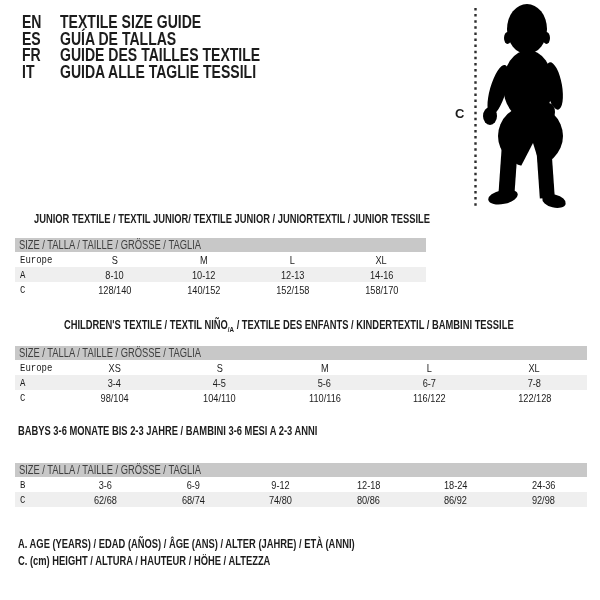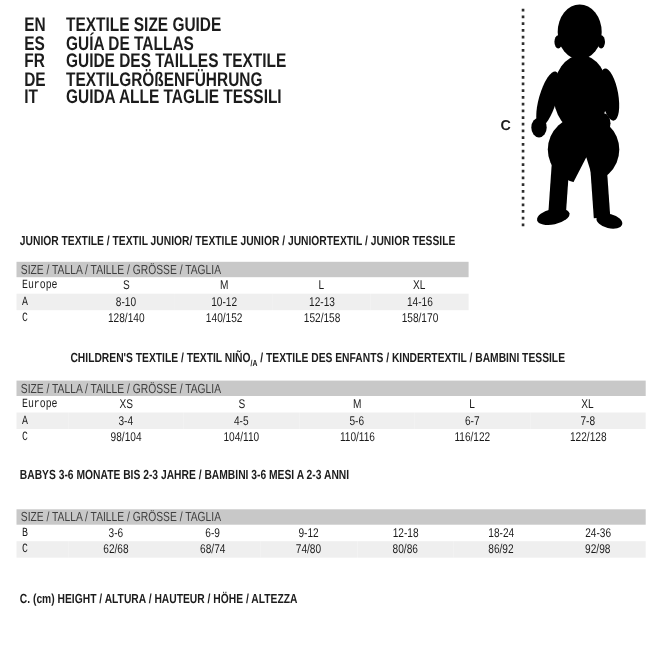--- a/index.html
+++ b/index.html
@@ -50,24 +50,20 @@
     </div>
     <div class="lang-row">
       <span class="lang-code"><span class="cl">ES</span></span>
       <span class="cl">GUÍA DE TALLAS</span>
     </div>
     <div class="lang-row">
       <span class="lang-code"><span class="cl">FR</span></span>
       <span class="cl">GUIDE DES TAILLES TEXTILE</span>
     </div>
     <div class="lang-row">
-      <span class="lang-code"><span class="cl">DE</span></span>
-      <span class="cl">TEXTILGRÖßENFÜHRUNG</span>
-    </div>
-    <div class="lang-row">
       <span class="lang-code"><span class="cl">IT</span></span>
       <span class="cl">GUIDA ALLE TAGLIE TESSILI</span>
     </div>
   </div>
 
   <span class="measure-label">C</span>
 
   <svg class="fig-svg" width="150" height="215" viewBox="0 0 150 215">
     <line x1="25.5" y1="8" x2="25.5" y2="206" stroke="#2e2e2e" stroke-width="2.4" stroke-dasharray="2.5 3.6"></line>
     <g fill="#000000">
@@ -86,21 +82,21 @@
       <ellipse cx="80.5" cy="136" rx="32.5" ry="31"></ellipse>
       <path d="M68,172 L83,143 L92,172 Z" fill="#ffffff"></path>
 
       <rect x="50" y="148" width="16" height="48" transform="rotate(4 58 172)"></rect>
       <ellipse cx="53" cy="197" rx="15" ry="7" transform="rotate(-12 53 197)"></ellipse>
       <rect x="88" y="148" width="15" height="50" transform="rotate(-4 95 172)"></rect>
       <ellipse cx="104" cy="201" rx="12" ry="6.5" transform="rotate(14 104 201)"></ellipse>
     </g>
   </svg>
 
-  <div class="sec-title" style="left:18px; top:211px;">
+  <div class="sec-title" style="left:34px; top:211px;">
     <span class="cl"><span>JUNIOR TEXTILE / TEXTIL JUNIOR/ TEXTILE JUNIOR / JUNIORTEXTIL / JUNIOR TESSILE</span></span>
   </div>
   <table class="size-table" style="left:15px; top:238px; width:411px;">
     <colgroup>
         <col style="width:55px">
         <col>
         <col>
         <col>
         <col>
       </colgroup>
@@ -209,16 +205,17 @@
       <td class="val"><span class="cc">68/74</span></td>
       <td class="val"><span class="cc">74/80</span></td>
       <td class="val"><span class="cc">80/86</span></td>
       <td class="val"><span class="cc">86/92</span></td>
       <td class="val"><span class="cc">92/98</span></td>
     </tr>
   </tbody>
     </table>
 
   <div class="notes">
+    <div class="note-line"><span class="cl">A. AGE (YEARS) / EDAD (AÑOS) / ÂGE (ANS) / ALTER (JAHRE) / ETÀ (ANNI)</span></div>
     <div class="note-line"><span class="cl">C. (cm) HEIGHT / ALTURA / HAUTEUR / HÖHE / ALTEZZA</span></div>
   </div>
 
 </div>
 
 </body></html>

